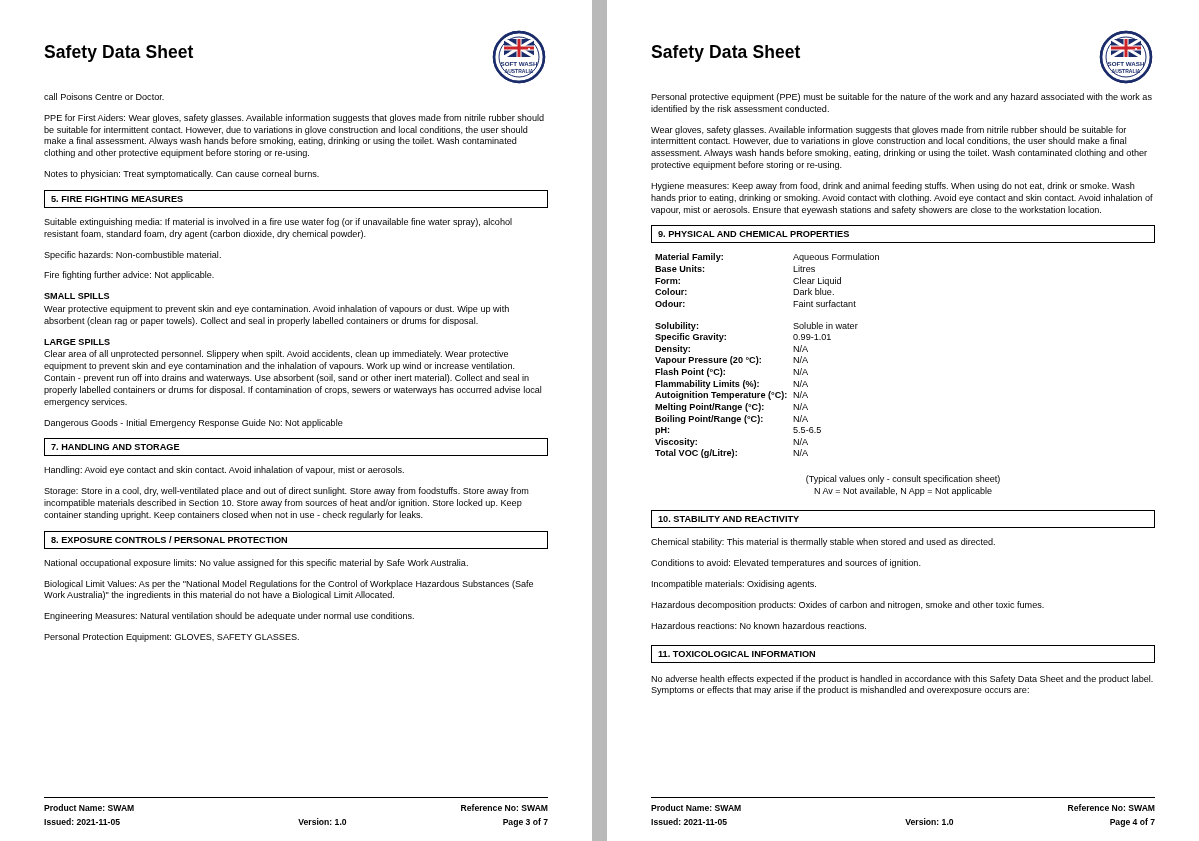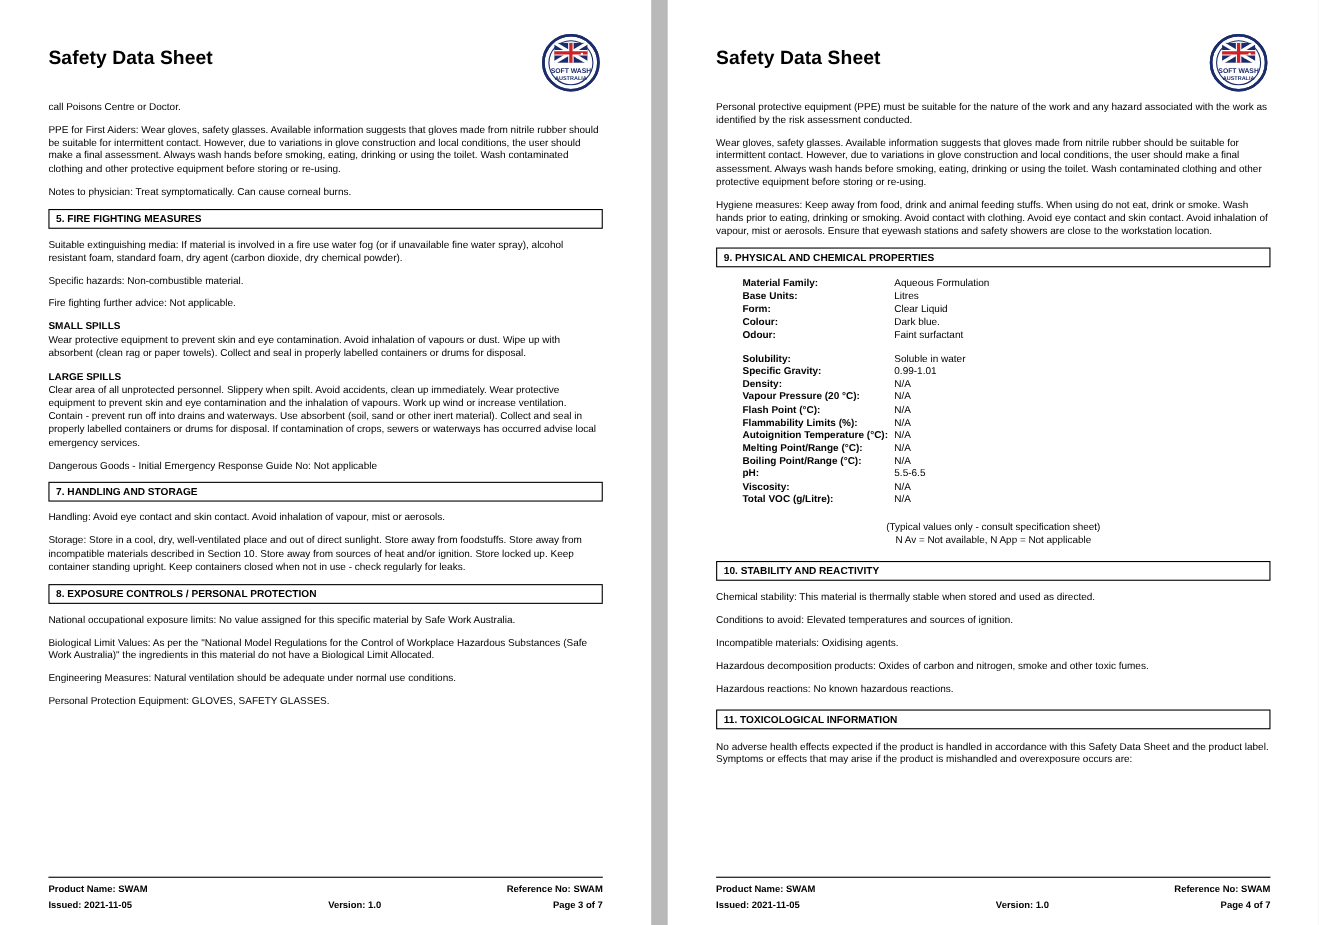--- a/index.html
+++ b/index.html
@@ -57,21 +57,21 @@
     margin: 9px 0 9px 0;
     line-height: 1.1;
   }
   .sub-head {
     font-weight: bold;
     font-size: 9.1px;
     margin: 0 0 1px 0;
   }
   
   .props {
-    margin-left: 24px;
+    margin-left: 4px;
   }
   .prop-row { display: flex; line-height: 1.28; }
   .prop-key {
     width: 138px;
     font-weight: bold;
     font-size: 9.1px;
   }
   .prop-val { font-size: 9.1px; text-align: center; }
   .props-note {
     text-align: center;

